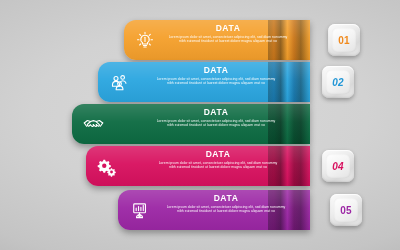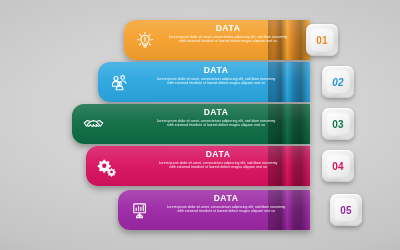--- a/index.html
+++ b/index.html
@@ -139,21 +139,21 @@
         <path d="M12 2.6v1.8M5.6 5.2l1.3 1.3M18.4 5.2l-1.3 1.3M3 11.6h1.8M19.2 11.6H21M5.6 18l1.3-1.3M18.4 18l-1.3-1.3"></path>
         <path d="M12 6.2a5 5 0 0 0-3 9v1.6h6V15.2a5 5 0 0 0-3-9z" fill="none"></path>
         <path d="M10.1 18.6h3.8M10.6 20.4h2.8"></path>
         <path d="M12 8.6v5.2"></path>
       </svg>
     </div>
     <div class="text-block" style="left:44px;">
       <div class="data-title">DATA</div>
       <div class="data-body">Lorem ipsum dolor sit amet, consectetuer adipiscing elit, sed diam nonummy nibh euismod tincidunt ut laoreet dolore magna aliquam erat vo</div>
     </div>
-    <div class="badge" style="left:182px;">
+    <div class="badge" style="left:204px;">
       <div class="badge-inner">
         <span class="badge-num" style="color: rgb(240, 138, 30);">01</span>
       </div>
     </div>
   </div>
 
   <div class="row" style="left:98px; top:62px; width:296px;">
     <div class="bar" style="width:212px;">
       <div class="bar-fill" style="background: rgb(43, 166, 224);"></div>
       <div class="fold" style="right: 0px; background: linear-gradient(90deg, rgba(0, 0, 0, 0.3) 0%, rgb(24, 120, 173) 14%, rgba(0, 0, 0, 0.42) 30%, rgb(43, 166, 224) 46%, rgb(24, 120, 173) 62%, rgba(0, 0, 0, 0.38) 78%, rgb(43, 166, 224) 100%);"></div>
@@ -193,25 +193,20 @@
         <path d="M8.7 12.4l1.5 1.3a1.1 1.1 0 0 0 1.6-1.5"></path>
         <path d="M11.8 12.2l1.8 1.5a1.1 1.1 0 0 0 1.5-1.6"></path>
         <path d="M14.8 12.1l1.6 1.3a1.1 1.1 0 0 0 1.5-1.6l-2.9-2.6"></path>
         <path d="M2.4 10.4l2.4 3.4M21.6 10.4l-2.4 3.4"></path>
       </svg>
     </div>
     <div class="text-block" style="left:84px;">
       <div class="data-title">DATA</div>
       <div class="data-body">Lorem ipsum dolor sit amet, consectetuer adipiscing elit, sed diam nonummy nibh euismod tincidunt ut laoreet dolore magna aliquam erat vo</div>
     </div>
-    <div class="badge" style="left:250px;">
-      <div class="badge-inner">
-        <span class="badge-num" style="color: rgb(13, 122, 71);">03</span>
-      </div>
-    </div>
   </div>
 
   <div class="row" style="left:86px; top:146px; width:308px;">
     <div class="bar" style="width:224px;">
       <div class="bar-fill" style="background: rgb(216, 17, 95);"></div>
       <div class="fold" style="right: 0px; background: linear-gradient(90deg, rgba(0, 0, 0, 0.3) 0%, rgb(153, 8, 63) 14%, rgba(0, 0, 0, 0.42) 30%, rgb(216, 17, 95) 46%, rgb(153, 8, 63) 62%, rgba(0, 0, 0, 0.38) 78%, rgb(216, 17, 95) 100%);"></div>
       <div class="bar-sheen"></div>
     </div>
     <div class="icon-wrap" style="left:4px;">
       <svg width="21" height="21" viewBox="0 0 24 24" fill="#ffffff">
@@ -220,21 +215,21 @@
         <path d="M17.2 13.9l.3 1.1 1 .4 1-.5.9.9-.5 1 .4 1 1.1.3v1.3l-1.1.3-.4 1 .5 1-.9.9-1-.5-1 .4-.3 1.1h-1.3l-.3-1.1-1-.4-1 .5-.9-.9.5-1-.4-1-1.1-.3v-1.3l1.1-.3.4-1-.5-1 .9-.9 1 .5 1-.4.3-1.1z"></path>
         <circle cx="16.6" cy="18.3" r="1.6" fill="#d8115f"></circle>
       </svg>
     </div>
     <div class="text-block" style="left:72px;">
       <div class="data-title">DATA</div>
       <div class="data-body">Lorem ipsum dolor sit amet, consectetuer adipiscing elit, sed diam nonummy nibh euismod tincidunt ut laoreet dolore magna aliquam erat vo</div>
     </div>
     <div class="badge" style="left:236px;">
       <div class="badge-inner">
-        <span class="badge-num" style="color: rgb(216, 17, 95);">04</span>
+        <span class="badge-num" style="color: rgb(216, 17, 95); font-style: italic;">04</span>
       </div>
     </div>
   </div>
 
   <div class="row" style="left:118px; top:190px; width:276px;">
     <div class="bar" style="width:192px;">
       <div class="bar-fill" style="background: rgb(156, 39, 165);"></div>
       <div class="fold" style="right: 0px; background: linear-gradient(90deg, rgba(0, 0, 0, 0.3) 0%, rgb(109, 23, 111) 14%, rgba(0, 0, 0, 0.42) 30%, rgb(156, 39, 165) 46%, rgb(109, 23, 111) 62%, rgba(0, 0, 0, 0.38) 78%, rgb(156, 39, 165) 100%);"></div>
       <div class="bar-sheen"></div>
     </div>

